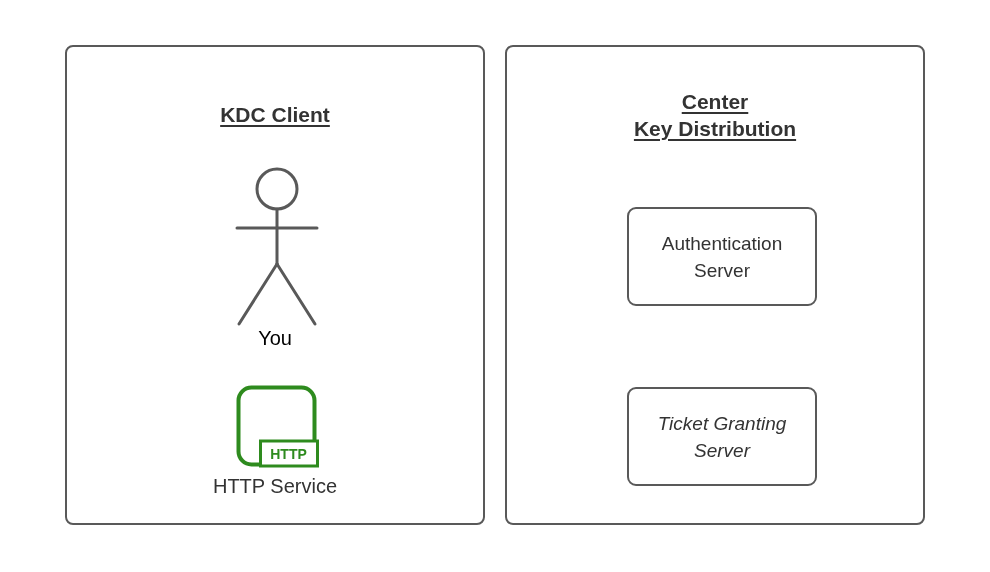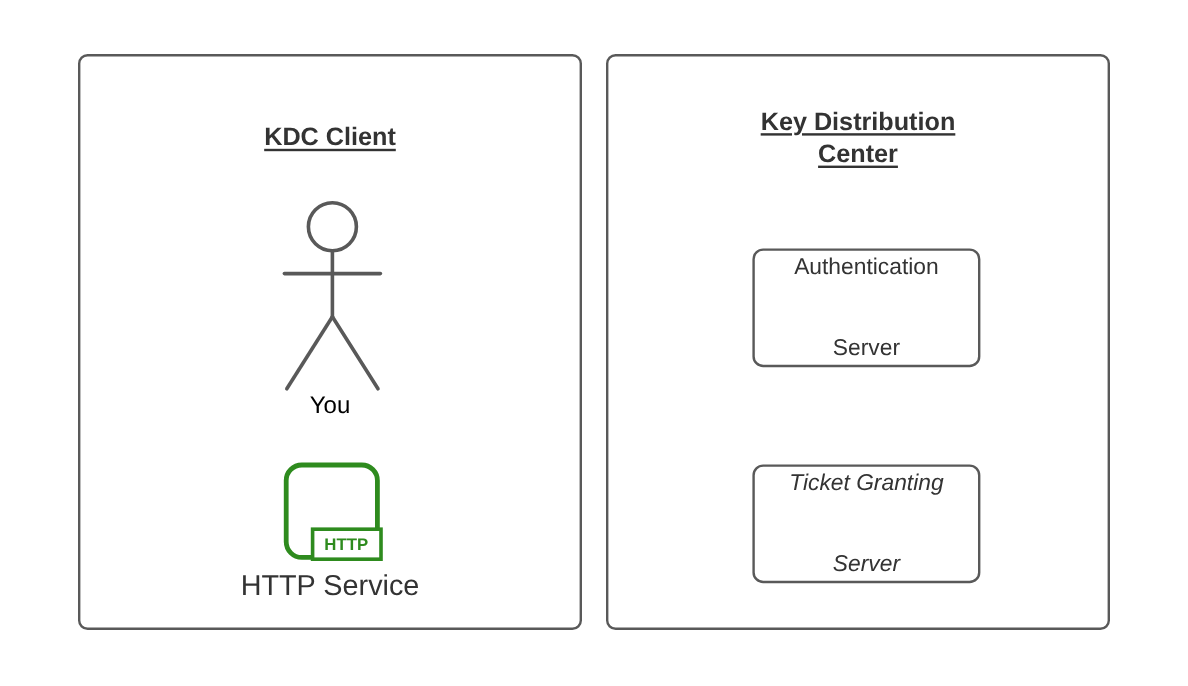--- a/index.html
+++ b/index.html
@@ -69,35 +69,35 @@
     font-family: "Liberation Sans", "DejaVu Sans", sans-serif;
     font-size: 14px;
     font-weight: bold;
   }
   .service-label {
     position: absolute;
     left: 0;
     top: 428px;
     width: 100%;
     text-align: center;
-    font-size: 24px;
+    font-size: 20px;
     color: #333333;
   }
   .node {
     position: absolute;
     left: 120px;
     width: 190px;
     height: 99px;
     border: 2px solid #595959;
     border-radius: 9px;
     background: #ffffff;
     display: flex;
     flex-direction: column;
     align-items: center;
-    justify-content: space-between;
+    justify-content: center;
     text-align: center;
     font-size: 19px;
     line-height: 27px;
     color: #333333;
   }
   .node-auth   { top: 160px; }
   .node-ticket { top: 340px; font-style: italic; }
   .node span { display: block; }
 </style>
 </head>
@@ -124,22 +124,22 @@
       <rect x="5.5" y="5.5" width="76" height="77" rx="13" fill="none" stroke-width="4" stroke="#2E8B1E"></rect>
       <rect x="27.5" y="59" width="57" height="25" fill="#ffffff" stroke-width="3" stroke="#2E8B1E"></rect>
       <text class="badge-text" x="55.5" y="76.5" text-anchor="middle" fill="#2E8B1E">HTTP</text>
     </svg>
 
     <div class="service-label">HTTP Service</div>
   </section>
 
   <section class="panel panel-right">
     <h2 class="panel-title">
+      <span>Center</span>
       <span>Key Distribution</span>
-      <span>Center</span>
     </h2>
 
     <div class="node node-auth">
       <span>Authentication</span>
       <span>Server</span>
     </div>
 
     <div class="node node-ticket">
       <span>Ticket Granting</span>
       <span>Server</span>

